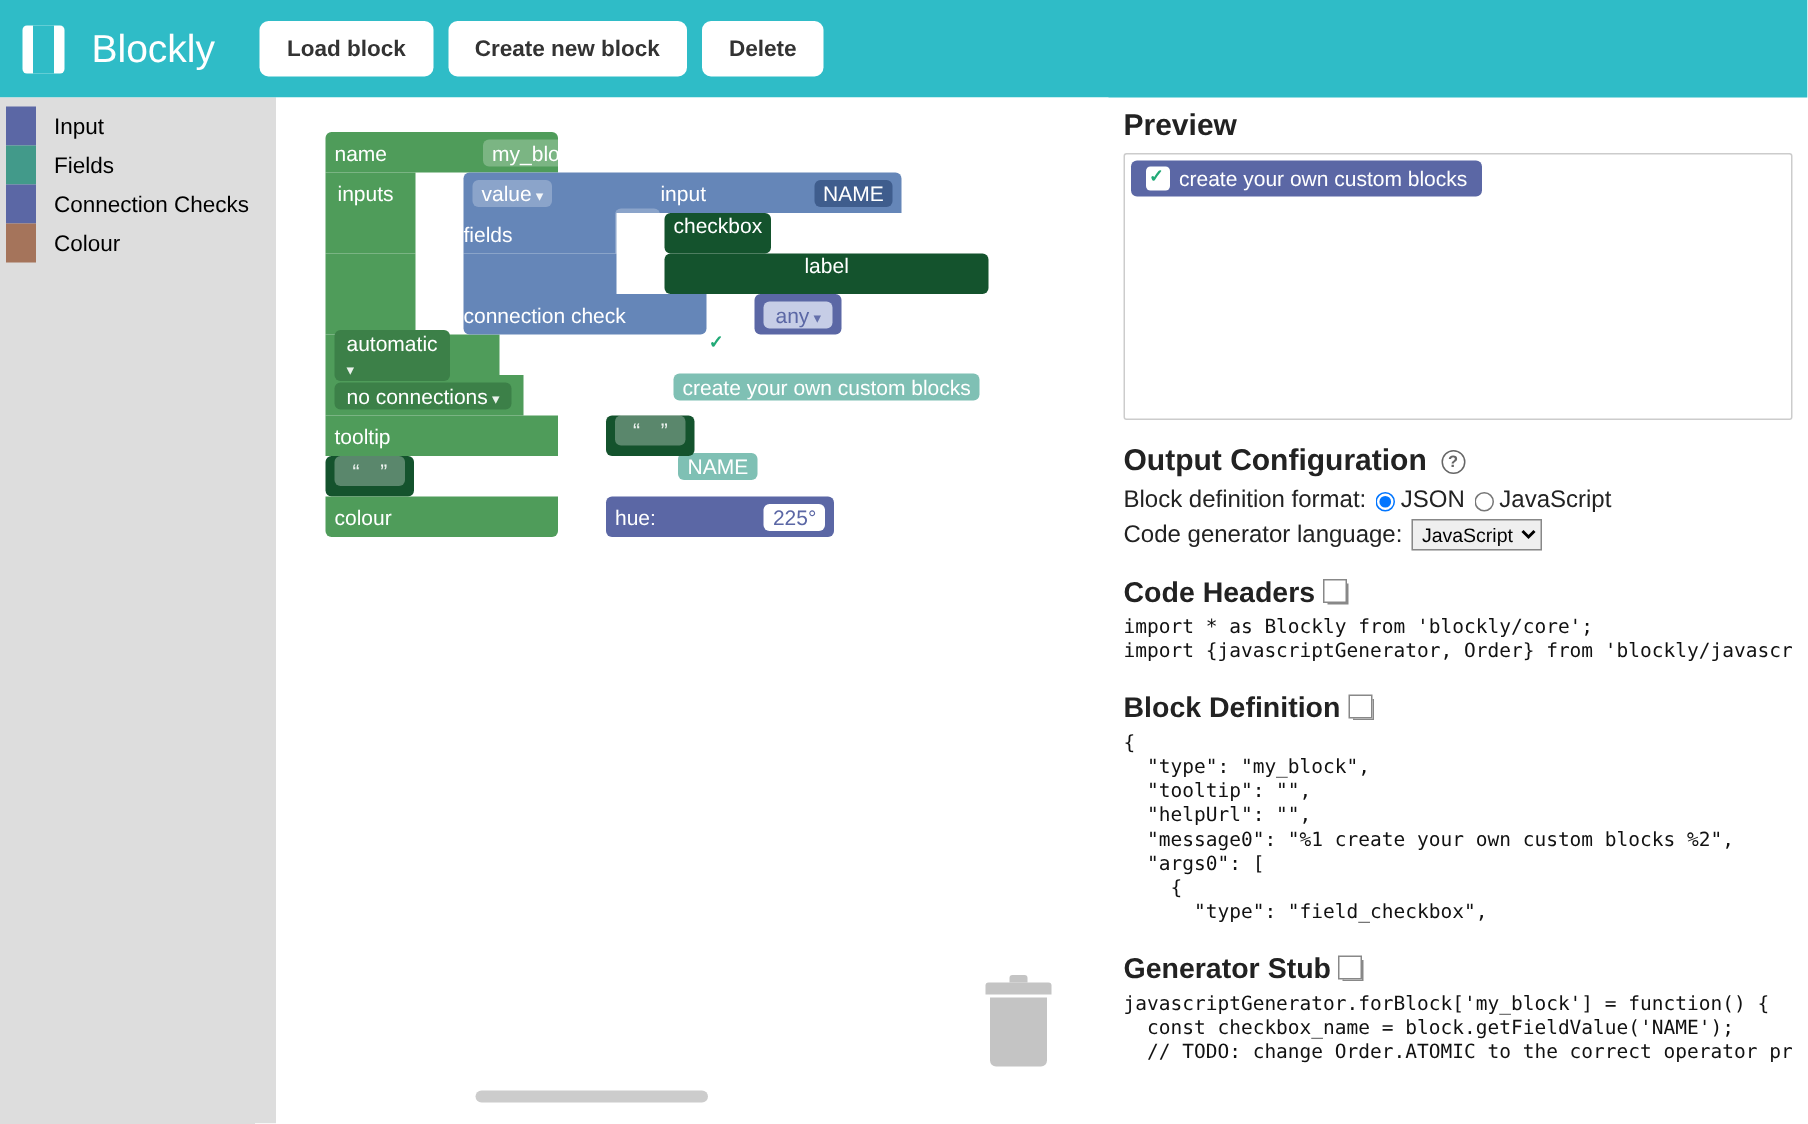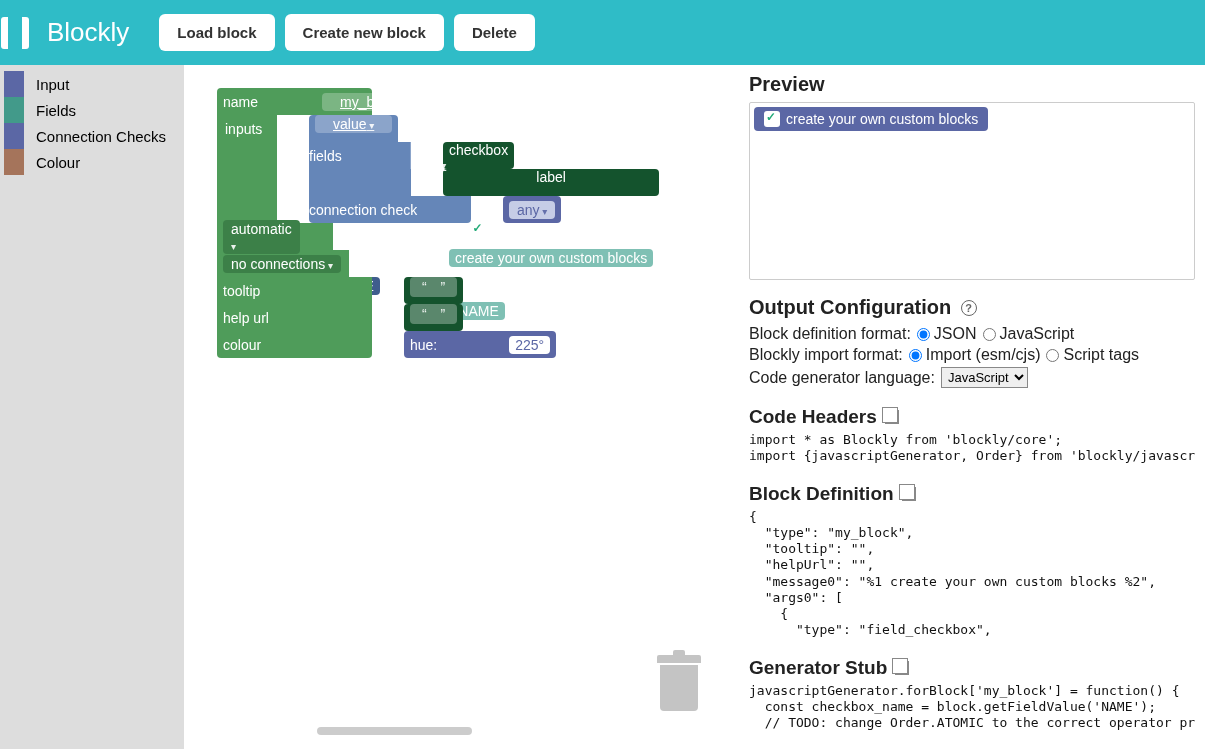--- a/index.html
+++ b/index.html
@@ -9,21 +9,21 @@
   height: 749px;
   overflow: hidden;
   background: #fff;
   font-size: 14px;
 }
 .header {
   background: #2fbcc7;
   height: 65px;
   display: flex;
   align-items: center;
-  padding: 0 1px;
+  padding: 0 15px;
   gap: 10px;
 }
 .logo-icon {
   width: 28px;
   height: 32px;
   background: #fff;
   border-radius: 3px;
   position: relative;
 }
 .logo-icon::before {
@@ -82,23 +82,22 @@
 }
 .block-stack { position: absolute; left: 25px; top: 15px; font-size: 14px; color: #fff; }
 .brow { display:flex; align-items:center; height:27px;gap:32px; }
 .green { background:#4f9c5a; }
 .blue { background:#6586b8; }
 .teal { background:#14532d;flex-direction:column; }
 .hue-color { background:#5b67a5; }
 .tag {
   background: rgba(255,255,255,0.25);
   border-radius: 4px;
-  padding: 1px 18px;
+  padding: 1px 6px;
   color: #fff;
-  text-decoration: underline;
 }
 .tag-dark { background: #fff; color:#5b67a5; border-radius:4px; padding:1px 6px; }
 .tag-blue-dark { background:#3f5d8d; color:#fff; border-radius:4px; padding:1px 6px; }
 .tag-any { background:#c6cde6; color:#5b67a5; border-radius:4px; padding:1px 8px; }
 .tag-teal-light { background:#7fc0b4; color:#fff; border-radius:4px; padding:1px 6px; }
 .tag-green-dark { background:#3c8048; color:#fff; border-radius:4px; padding:1px 8px; }
 .notch { width:8px; }
 .pad { padding:0 6px; }
 .dd::after{ content:' ▾'; font-size:10px; opacity:0.9; }
 .check { display:inline-block; width:16px; height:16px; background:#fff; border-radius:3px; position:relative; vertical-align:middle; }
@@ -207,21 +206,21 @@
         <div class="brow green row-name pad">
           <span>name</span>
           <span class="notch"></span>
           <span class="tag">my_block</span>
         </div>
 
         <div class="brow">
           <div class="green row-inputs-lbl brow">
               <span>inputs</span>
             </div>
-          <div class="blue brow input-block" style="border-radius:4px 4px 0 0;flex-direction:column;">
+          <div class="blue brow input-block" style="border-radius:4px 4px 0 0;">
             <span class="tag dd">value</span>
             <span class="notch"></span>
             <span>input</span>
             <span class="notch"></span>
             <span class="tag-blue-dark">NAME</span>
           </div>
         </div>
 
         <div class="brow">
           <div class="green brow" style="width:60px"></div>
@@ -275,23 +274,20 @@
           <div class="teal brow pad" style="border-radius:4px;">
             <span class="txtbox">
                 <span>“</span>
                 <span>&nbsp;&nbsp;</span>
                 <span>”</span>
               </span>
           </div>
         </div>
 
         <div class="brow">
-          <div class="green brow pad" style="width:155px">
-              <span>help url</span>
-            </div>
           <div class="teal brow pad" style="border-radius:4px;">
             <span class="txtbox">
                 <span>“</span>
                 <span>&nbsp;&nbsp;</span>
                 <span>”</span>
               </span>
           </div>
         </div>
 
         <div class="brow">
@@ -332,31 +328,20 @@
       <label>
           <input type="radio" checked="" style=""> 
           <span>JSON</span>
         </label>
       <label>
           <input type="radio" style=""> 
           <span>JavaScript</span>
         </label>
     </div>
     <div class="cfg-row">
-      <span>Blockly import format:</span>
-      <label>
-          <input type="radio" checked="" style=""> 
-          <span>Import (esm/cjs)</span>
-        </label>
-      <label>
-          <input type="radio" style=""> 
-          <span>Script tags</span>
-        </label>
-    </div>
-    <div class="cfg-row">
       <span>Code generator language:</span>
       <select class="sel">
         <option>JavaScript</option>
       </select>
     </div>
 
     <div class="subh">
       <span>Code Headers</span>
       <span class="copy-icon"></span>
     </div>

